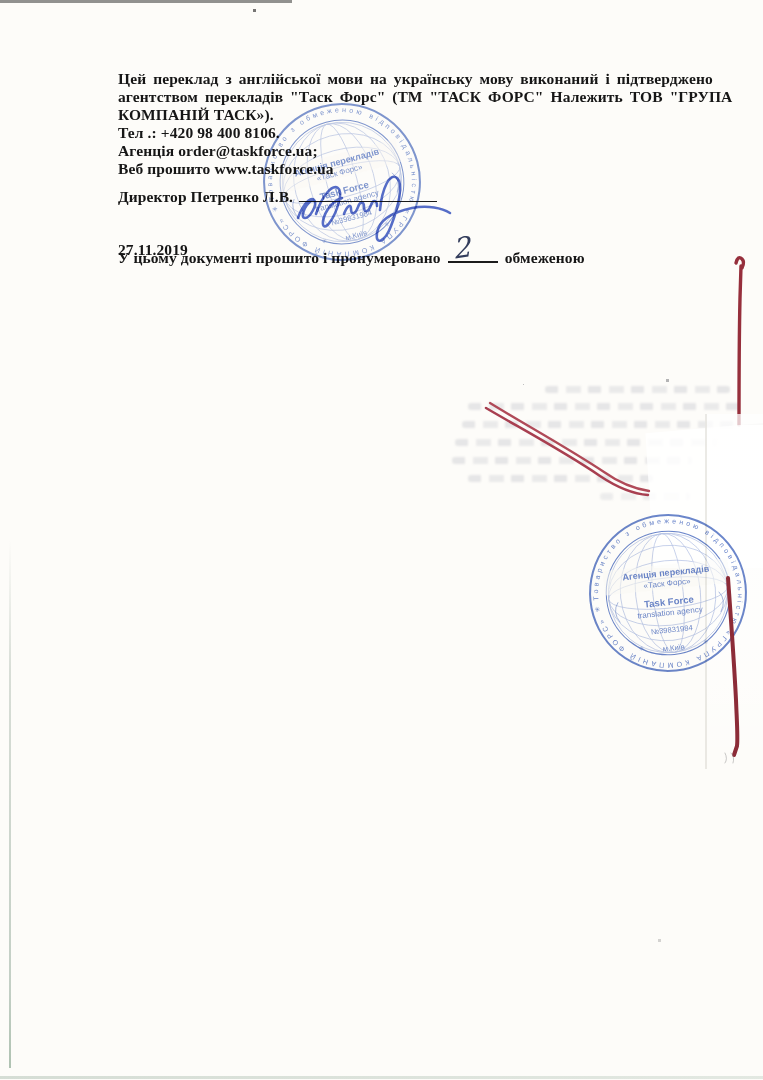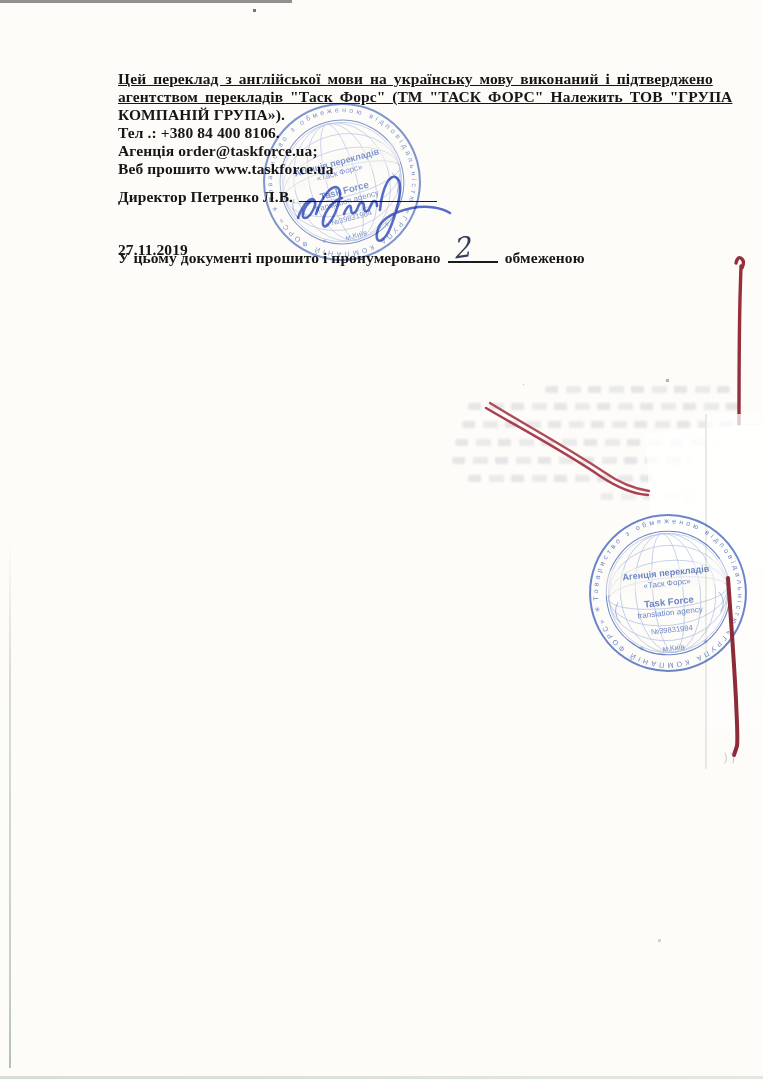--- a/index.html
+++ b/index.html
@@ -16,21 +16,21 @@
     background:linear-gradient(90deg,#c8d3c9,#dae2da);}
   .specks{position:absolute;left:0;top:0;width:1px;height:1px;background:transparent;z-index:2;
     box-shadow:254px 10px 0 1px rgba(60,60,60,.7), 667px 380px 0 1px rgba(120,120,125,.55),
                523px 384px 0 0 rgba(130,130,135,.5), 659px 940px 0 1px rgba(150,150,150,.4);}
   
   .ghost{position:absolute;height:7px;border-radius:3px;z-index:2;opacity:.5;filter:blur(1.1px);
     background:repeating-linear-gradient(90deg,rgba(138,142,158,.4) 0 13px,transparent 13px 21px,rgba(138,142,158,.32) 21px 36px,transparent 36px 43px);}
   
   .l{position:absolute;left:118px;font-weight:bold;color:#161616;font-size:15.5px;
      white-space:nowrap;letter-spacing:.1px;z-index:4;}
-  .wide{word-spacing:3px;text-decoration:underline;}
+  .wide{word-spacing:3px;}
   .blankline{display:inline-block;width:138px;height:14px;border-bottom:1.7px solid #1b1b1b;margin-left:6px;}
   .pageblank{display:inline-block;width:50px;height:13px;border-bottom:2px solid #1c1c1c;margin:0 7px;position:relative;}
   .handwritten-two{position:absolute;left:7px;top:-17px;font-family:"DejaVu Serif",serif;font-style:italic;
      font-weight:normal;font-size:28px;color:#333d5c;transform:rotate(-9deg) skewX(-7deg);z-index:6;}
   
   .stamp{position:absolute;mix-blend-mode:multiply;z-index:5;}
   .stamp-top{left:259px;top:99px;transform:rotate(-15deg);opacity:.78;}
   .stamp-bottom{left:585px;top:510px;transform:rotate(-6deg);opacity:.9;}
   .sig{position:absolute;left:290px;top:156px;z-index:6;mix-blend-mode:multiply;opacity:.93;}
   
@@ -144,22 +144,22 @@
         <path id="rpT" d="M82,82 m-69,0 a69,69 0 1,1 138,0 a69,69 0 1,1 -138,0"></path>
       </defs>
     <text font-size="7" fill="#5b79c6" letter-spacing="3" font-family="Liberation Sans, sans-serif">
       <textPath href="#rpT">Товариство з обмеженою відповідальністю «ГРУПА КОМПАНІЙ ФОРС»  ✳</textPath>
     </text>
   </svg>
 
   <div>
     <div class="l wide" style="top:70px">Цей переклад з англійської мови на українську мову виконаний і підтверджено</div>
     <div class="l wide" style="top:88px">агентством перекладів "Таск Форс" (ТМ "ТАСК ФОРС" Належить ТОВ "ГРУПА</div>
-    <div class="l" style="top:106px">КОМПАНІЙ ГРУПА»).</div>
-    <div class="l" style="top:124px">Тел .: +380 84 400 8106.</div>
+    <div class="l" style="top:106px">КОМПАНІЙ ТАСК»).</div>
+    <div class="l" style="top:124px">Тел .: +420 98 400 8106.</div>
     <div class="l" style="top:142px">Агенція order@taskforce.ua;</div>
     <div class="l" style="top:160px">Веб прошито www.taskforce.ua</div>
 
     <div class="l" style="top:187px">
       <span>Директор Петренко Л.В.</span><span class="blankline"></span>
     </div>
 
     <div class="l" style="top:241px">27.11.2019</div>
 
     <div class="l" style="top:248px">

